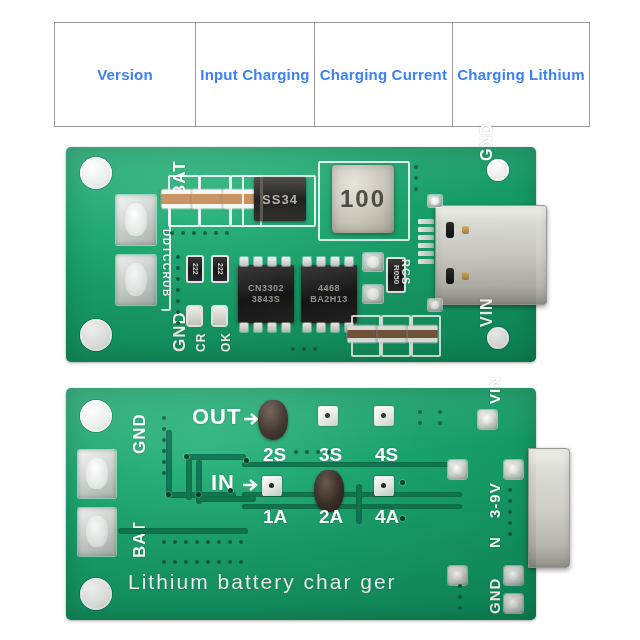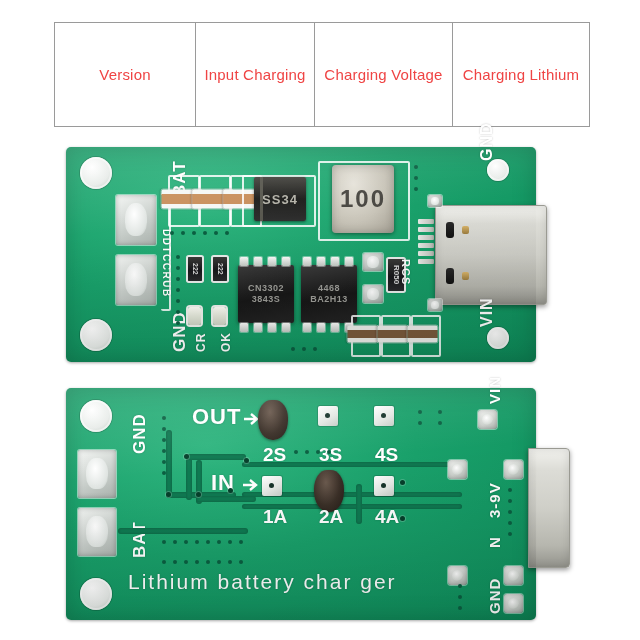--- a/index.html
+++ b/index.html
@@ -10,21 +10,21 @@
   }
   
   #spec-table{
     position:absolute;left:54px;top:22px;width:531px;height:105px;
     border-collapse:collapse;table-layout:fixed;background:#fff;
   }
   #spec-table td{
     border:1px solid #9a9a9a;text-align:center;vertical-align:middle;
     padding:0;
   }
-  .hdr-cell{height:40px;font-size:15px;font-weight:normal;color:#ef4444;letter-spacing:.2px;margin-left:7px;}
+  .hdr-cell{height:40px;font-size:15px;font-weight:bold;color:#3b82f6;letter-spacing:.2px;margin-left:7px;}
   .val-cell{height:64px;font-size:31px;font-weight:bold;color:#0B72B5;letter-spacing:.5px;}
   .val-cell.ver{color:#E01B1B;}
   .col-ver{width:140px;}
   .col-in{width:118px;}
   .col-cv{width:137px;}
   .col-cc{width:136px;}
 
   
   .pcb{
     position:absolute;
@@ -171,21 +171,21 @@
   .rot270{transform:rotate(90deg);transform-origin:left top;}
 </style>
 </head>
 <body>
 
 <table id="spec-table">
   <tbody>
       <tr>
     <td class="hdr-cell col-ver">Version</td>
     <td class="hdr-cell col-in">Input Charging</td>
-    <td class="hdr-cell col-cv">Charging Voltage</td>
+    <td class="hdr-cell col-cv">Charging Current</td>
     <td class="hdr-cell col-cc">Charging Lithium</td>
   </tr>
 </tbody>
   </table>
 
 <div class="pcb" id="board-top">
 
   <div class="hole" style="left:14px;top:10px;width:32px;height:32px;"></div>
   <div class="hole" style="left:14px;top:172px;width:32px;height:32px;"></div>
   <div class="hole" style="left:421px;top:12px;width:22px;height:22px;"></div>

